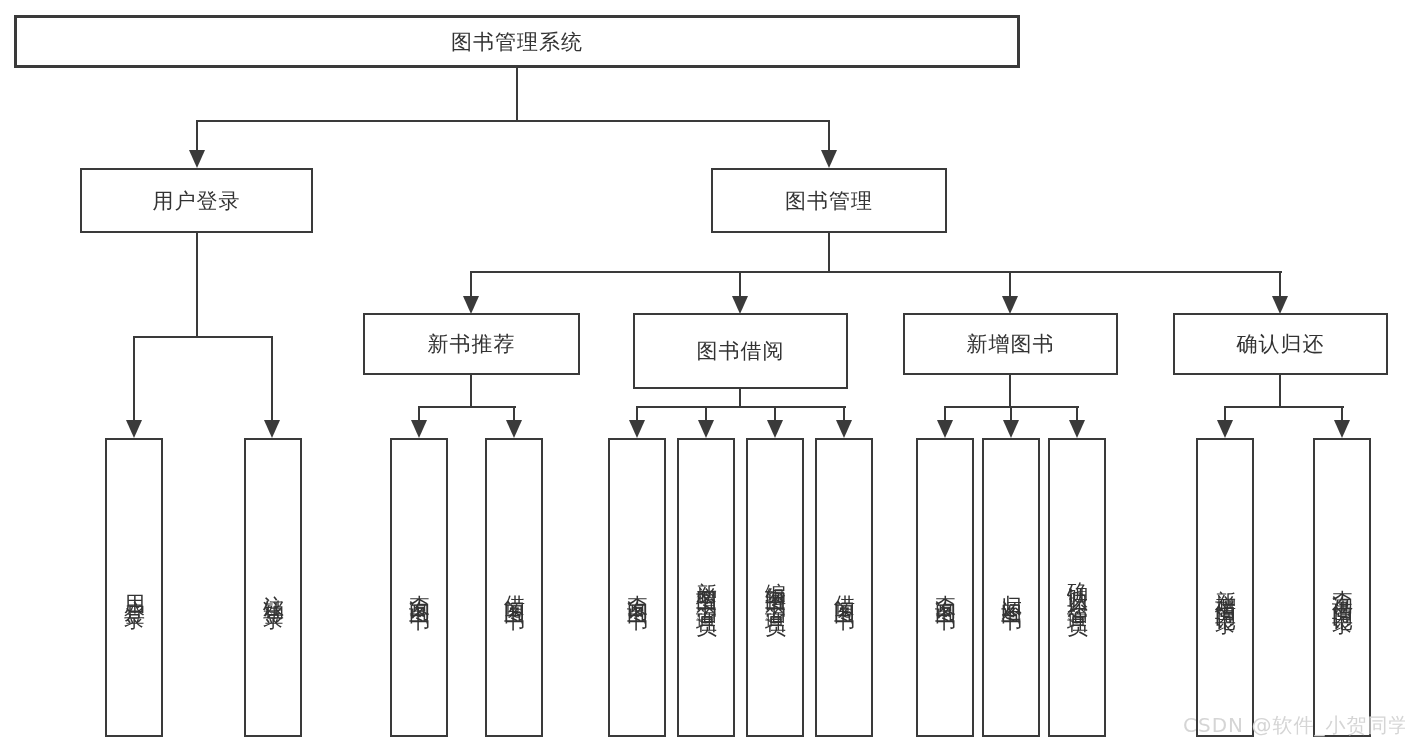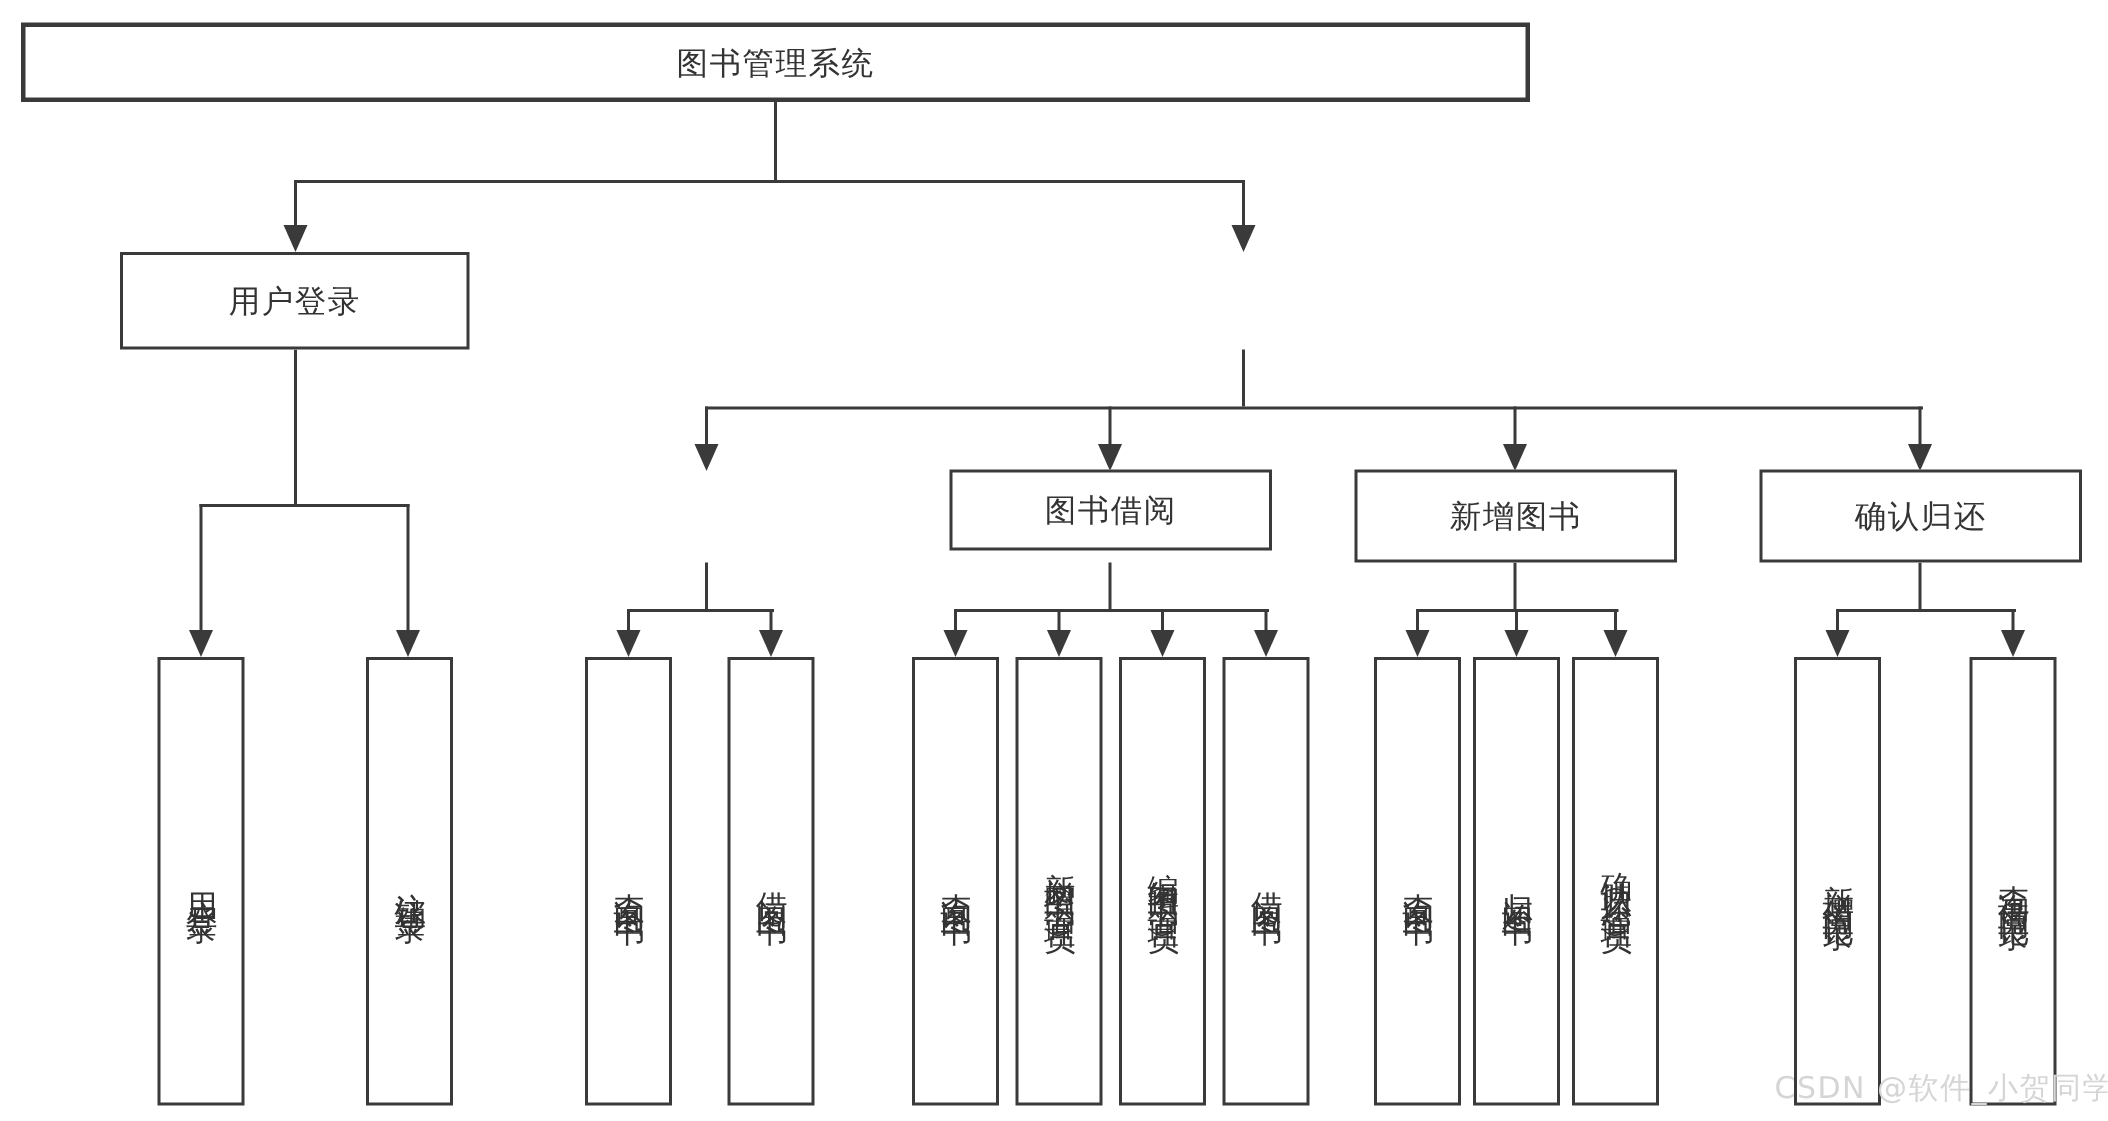--- a/index.html
+++ b/index.html
@@ -73,40 +73,42 @@
   <div class="box root-box" style="left:14px; top:15px; width:1006px; height:53px;font-family:Liberation Mono, monospace;">图书管理系统</div>
 
   <div class="vl" style="left:516px; top:68px; height:52px;"></div>
   <div class="hl" style="left:196px; top:120px; width:634px;"></div>
   <div class="vl" style="left:196px; top:120px; height:31px;"></div>
   <div class="tri" style="left:189px; top:150px;"></div>
   <div class="vl" style="left:828px; top:120px; height:31px;"></div>
   <div class="tri" style="left:821px; top:150px;"></div>
 
   <div class="box" style="left:80px; top:168px; width:233px; height:65px;">用户登录</div>
+  <div class="box" style="left:711px; top:168px; width:236px; height:65px;">图书管理</div>
 
   <div class="vl" style="left:196px; top:233px; height:103px;"></div>
   <div class="hl" style="left:133px; top:336px; width:140px;"></div>
   <div class="vl" style="left:133px; top:336px; height:85px;"></div>
   <div class="tri" style="left:126px; top:420px;"></div>
   <div class="vl" style="left:271px; top:336px; height:85px;"></div>
   <div class="tri" style="left:264px; top:420px;"></div>
 
   <div class="vl" style="left:828px; top:233px; height:38px;"></div>
   <div class="hl" style="left:470px; top:271px; width:812px;"></div>
   <div class="vl" style="left:470px; top:271px; height:26px;"></div>
   <div class="tri" style="left:463px; top:296px;"></div>
   <div class="vl" style="left:739px; top:271px; height:26px;"></div>
   <div class="tri" style="left:732px; top:296px;"></div>
   <div class="vl" style="left:1009px; top:271px; height:26px;"></div>
   <div class="tri" style="left:1002px; top:296px;"></div>
   <div class="vl" style="left:1279px; top:271px; height:26px;"></div>
   <div class="tri" style="left:1272px; top:296px;"></div>
 
-  <div class="box" style="left:633px; top:313px; width:215px; height:54px;">图书借阅</div>
+  <div class="box" style="left:363px; top:313px; width:217px; height:62px;">新书推荐</div>
+  <div class="box" style="left:633px; top:313px; width:215px; height:76px;">图书借阅</div>
   <div class="box" style="left:903px; top:313px; width:215px; height:62px;">新增图书</div>
   <div class="box" style="left:1173px; top:313px; width:215px; height:62px;">确认归还</div>
 
   <div class="vl" style="left:470px; top:375px; height:31px;"></div>
   <div class="hl" style="left:418px; top:406px; width:98px;"></div>
   <div class="vl" style="left:418px; top:406px; height:15px;"></div>
   <div class="tri" style="left:411px; top:420px;"></div>
   <div class="vl" style="left:513px; top:406px; height:15px;"></div>
   <div class="tri" style="left:506px; top:420px;"></div>
 

